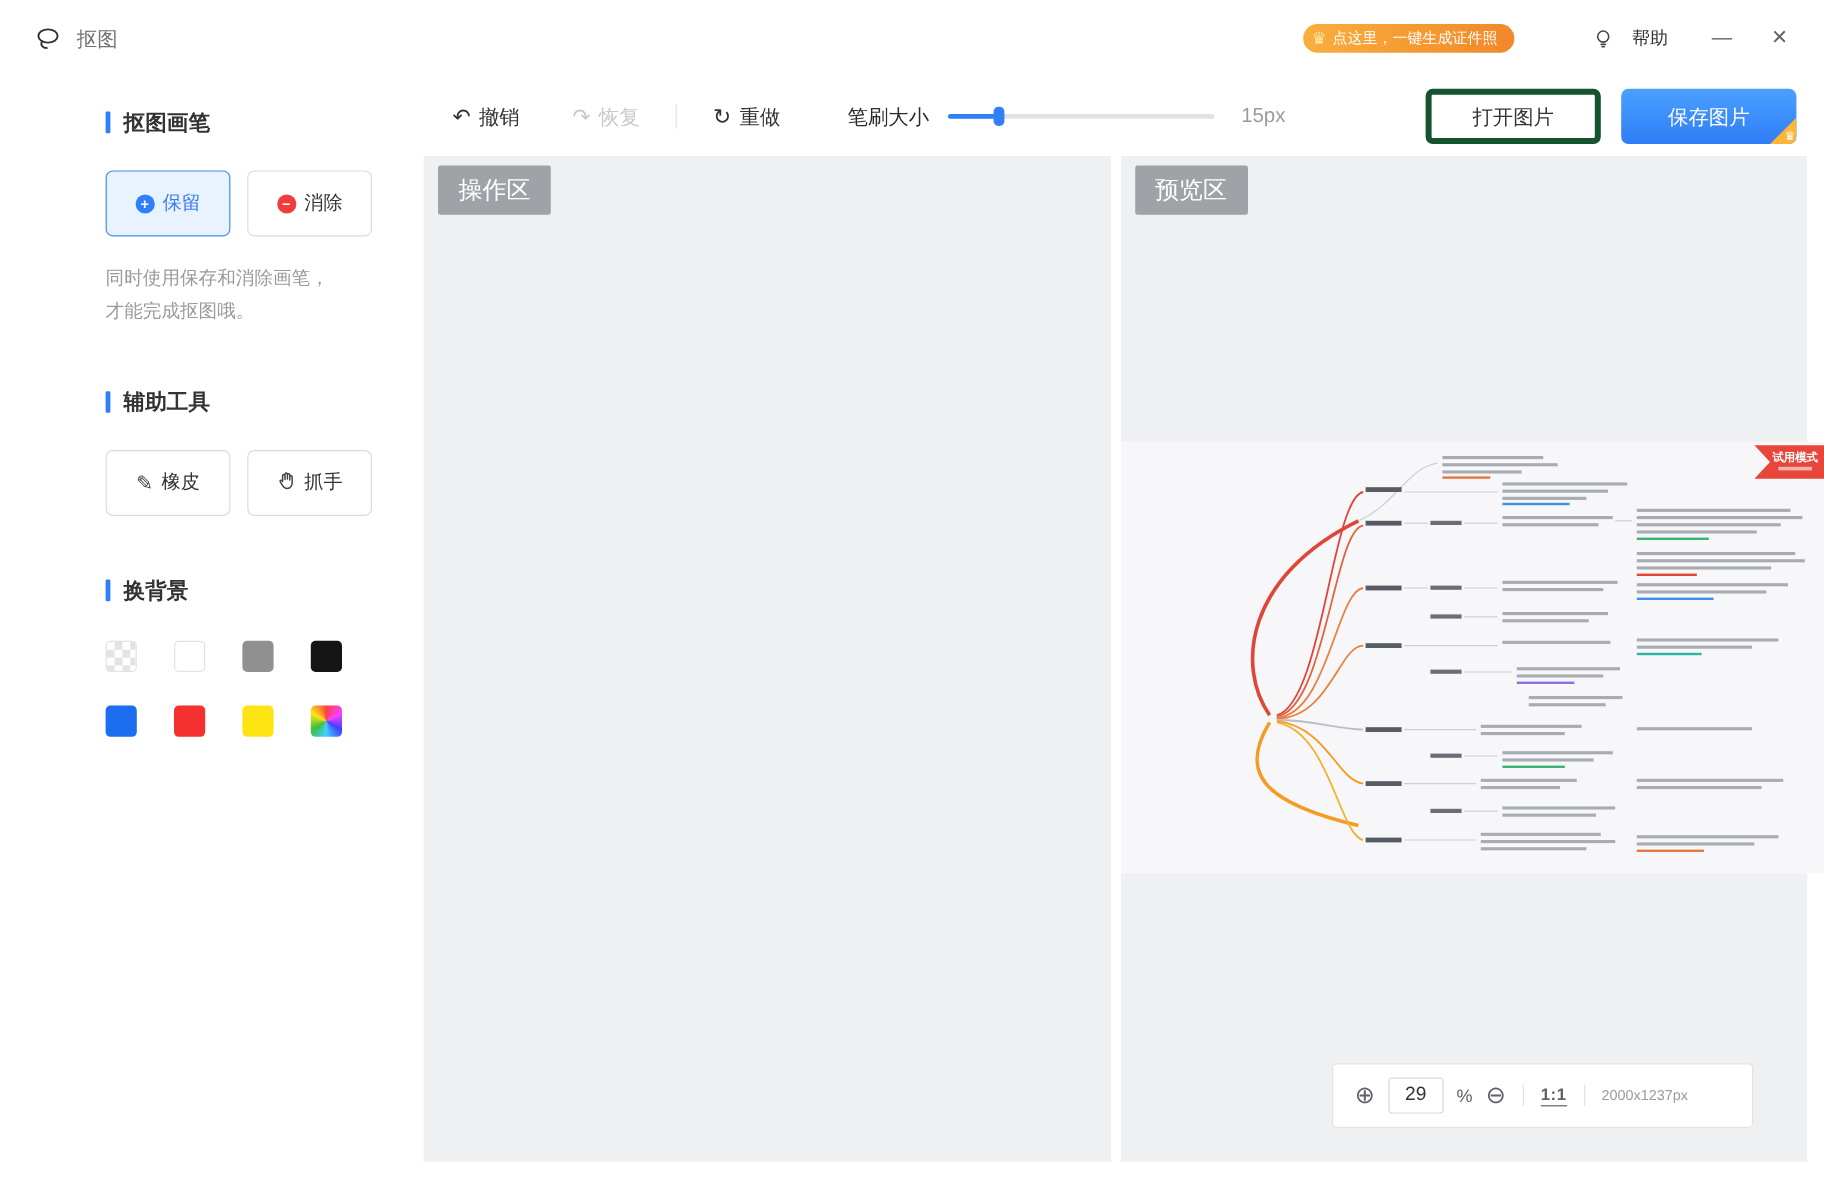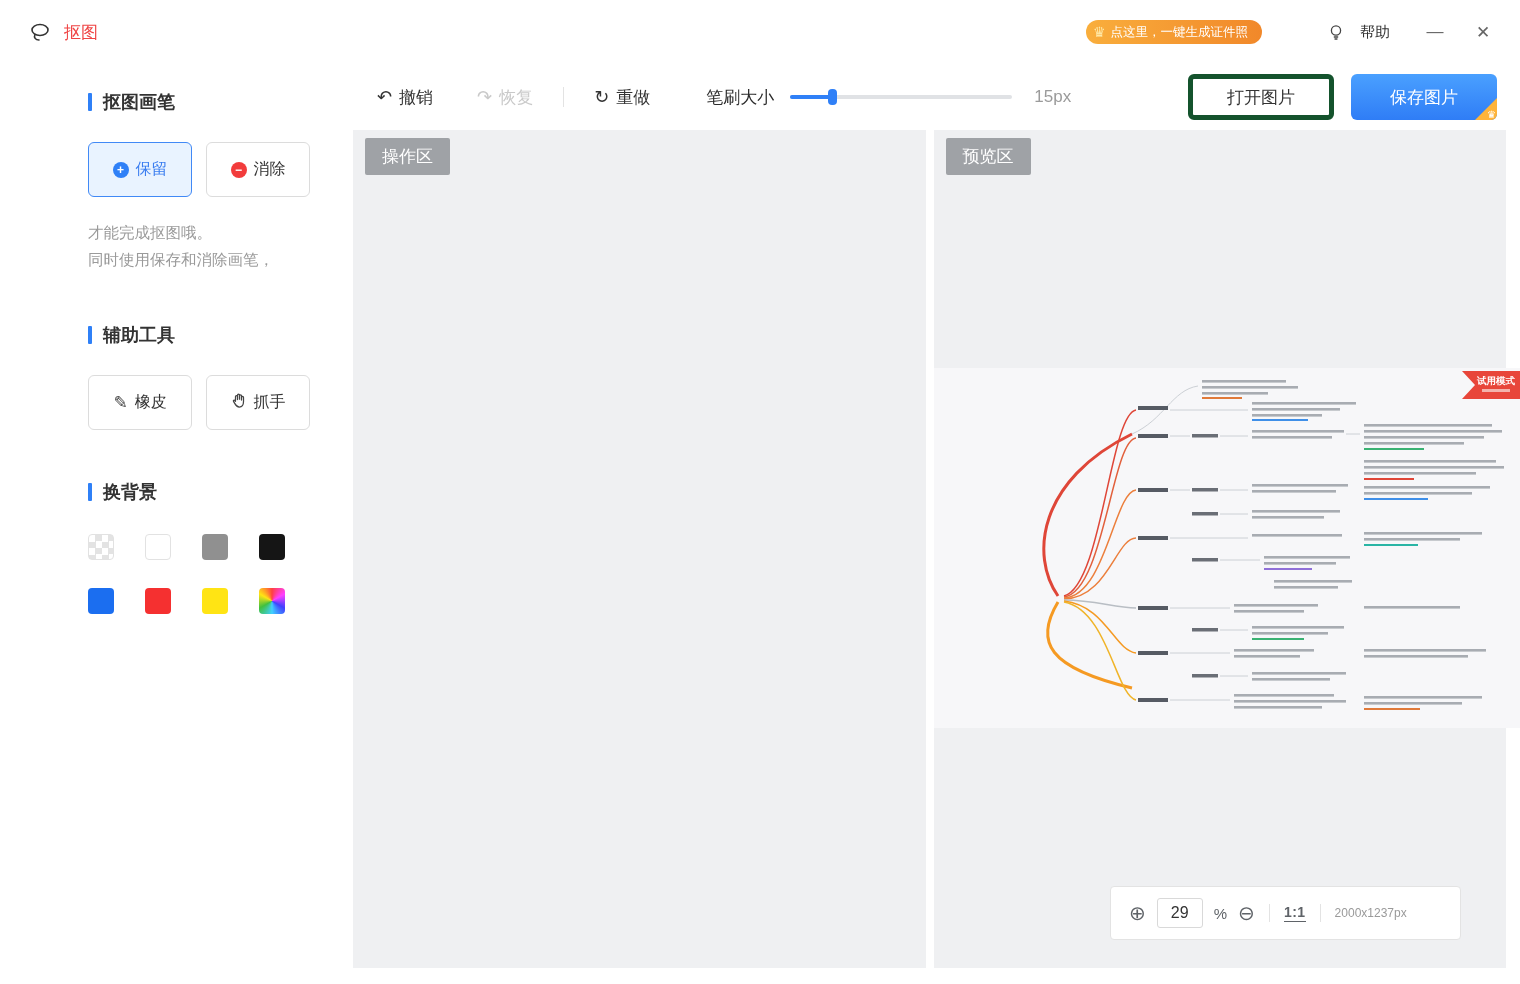--- a/index.html
+++ b/index.html
@@ -2,21 +2,21 @@
 <html><head>
 <meta charset="utf-8">
 <style>
   * { box-sizing: border-box; margin: 0; padding: 0; }
   html,body { width:1520px; height:984px; overflow:hidden; }
   body { font-family:"Liberation Sans","DejaVu Sans",sans-serif; background:#fff; color:#333; }
 
   
   .titlebar { height:64px; display:flex; align-items:center; padding:0 26px 0 28px; background:#fff; }
   .app-icon { width:24px; height:24px; margin-right:12px; display:flex; align-items:center; justify-content:center; }
-  .app-title { font-size:17px; color:#ef4444; }
+  .app-title { font-size:17px; color:#737373; }
   .promo-badge { margin-left:auto; height:24px; display:flex; align-items:center; gap:5px;
      background:linear-gradient(90deg,#f9ae3c,#f1882a); color:#fff; font-size:12.5px;
      border-radius:12px; padding:0 14px 0 7px; cursor:pointer; }
   .promo-crown { color:#ffe9a8; font-size:14px; line-height:1; }
   .help { margin-left:66px; display:flex; align-items:center; gap:16px; font-size:15px; color:#333; cursor:pointer; }
   .win-btn { margin-left:34px; font-size:17px; color:#666; cursor:pointer; width:22px; text-align:center; }
   .win-btn.close { margin-left:26px; }
 
   
   .main { display:flex; height:920px;padding-left:46px; }
@@ -70,21 +70,21 @@
   .save-btn { margin-left:17px; position:relative; border:none; overflow:hidden;
       background:linear-gradient(180deg,#4aa0ff,#2f7df6); color:#fff; }
   .save-corner { position:absolute; right:0; bottom:0; width:0; height:0;
       border-left:22px solid transparent; border-bottom:22px solid #ffb43a; }
   .save-corner-glyph { position:absolute; right:1px; bottom:0; font-size:10px; color:#fff; line-height:1; }
 
   
   .canvas { flex:1; display:flex; gap:8px; background:#fff; padding:0 14px 16px 0; }
   .panel { flex:1; background:#eff0f2; position:relative; }
   .panel-label { position:absolute; top:8px; left:12px; background:rgba(152,155,159,.92); color:#fff;
-      font-size:17px; padding:7px 17px; border-radius:2px; z-index:3; }
+      font-size:20px; padding:7px 17px; border-radius:2px; z-index:3; }
   .img-wrap { position:absolute; top:238px; left:1px; width:594px; height:360px; }
   .img-wrap svg { display:block; }
 
   
   .zoombar { position:absolute; right:45px; bottom:28px; width:351px; height:54px; background:#fff;
       border:1px solid #e3e3e3; border-radius:4px; display:flex; align-items:center; padding:0 18px; gap:11px; z-index:4; }
   .zoom-glyph { font-size:20px; color:#5f6368; cursor:pointer; line-height:1; }
   .zoom-input { width:46px; height:30px; border:1px solid #d9d9d9; border-radius:3px; text-align:center;
       font-size:16px; color:#333; font-family:inherit; }
   .zoom-pct { font-size:15px; color:#5f6368; }
@@ -248,22 +248,22 @@
       <div class="side-btn selected">
         <span class="dot-icon dot-blue">+</span>
         <span>保留</span>
       </div>
       <div class="side-btn">
         <span class="dot-icon dot-red">−</span>
         <span>消除</span>
       </div>
     </div>
     <div class="hint">
+      <div>同时使用保存和消除画笔，</div>
       <div>才能完成抠图哦。</div>
-      <div>同时使用保存和消除画笔，</div>
     </div>
 
     <div class="section-head gap-lg">
       <span class="accent-bar"></span>
       <span class="section-title">辅助工具</span>
     </div>
     <div class="btn-row">
       <div class="side-btn">
         <span class="tool-glyph">✎</span>
         <span>橡皮</span>

